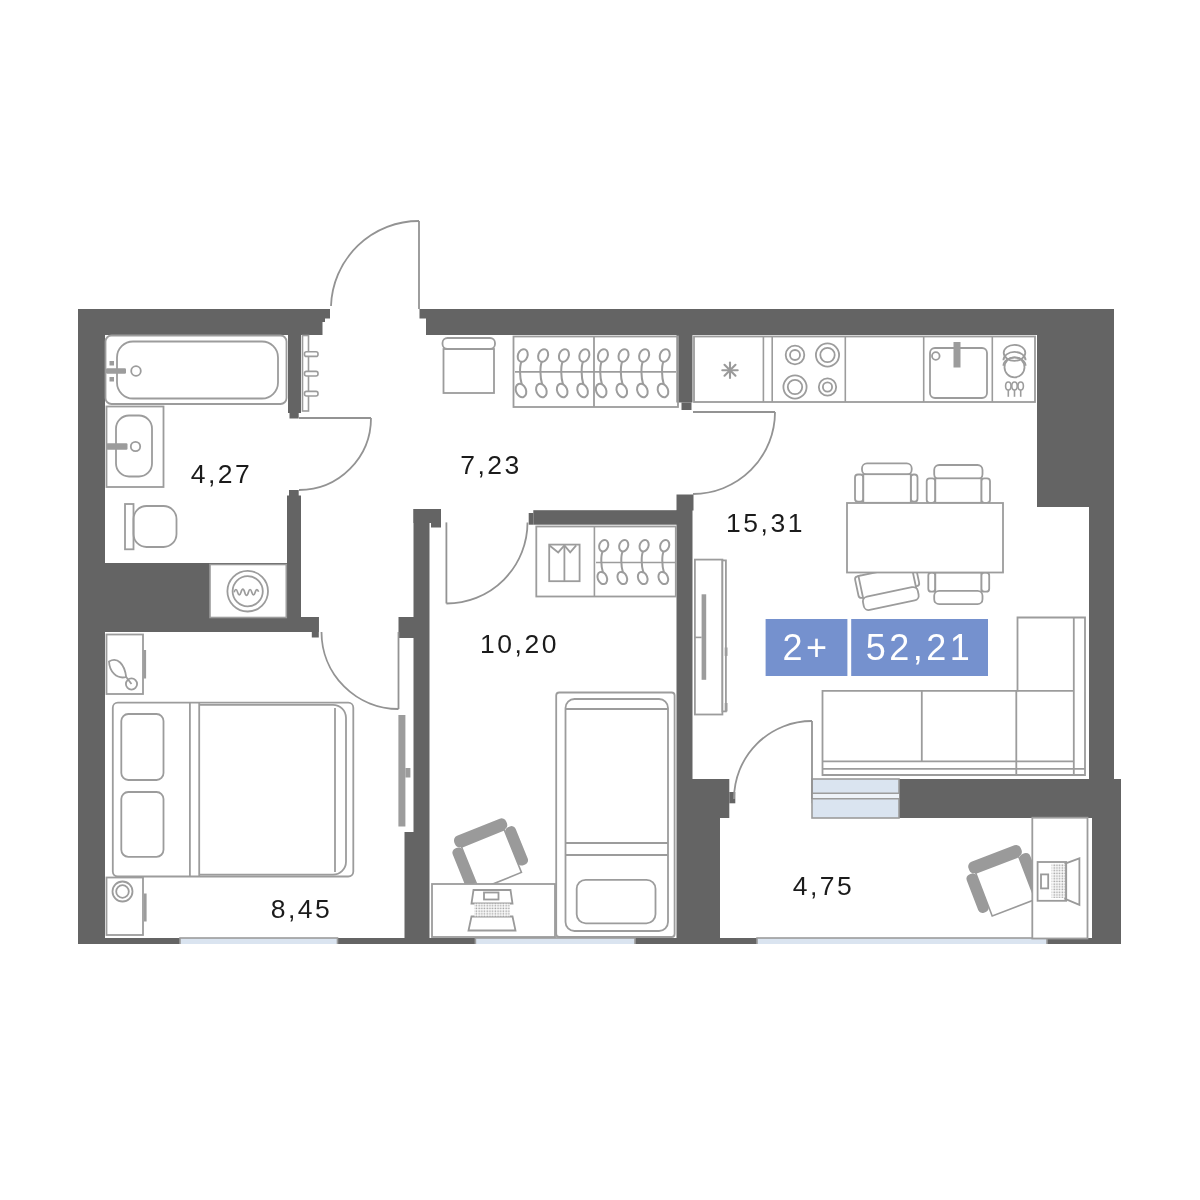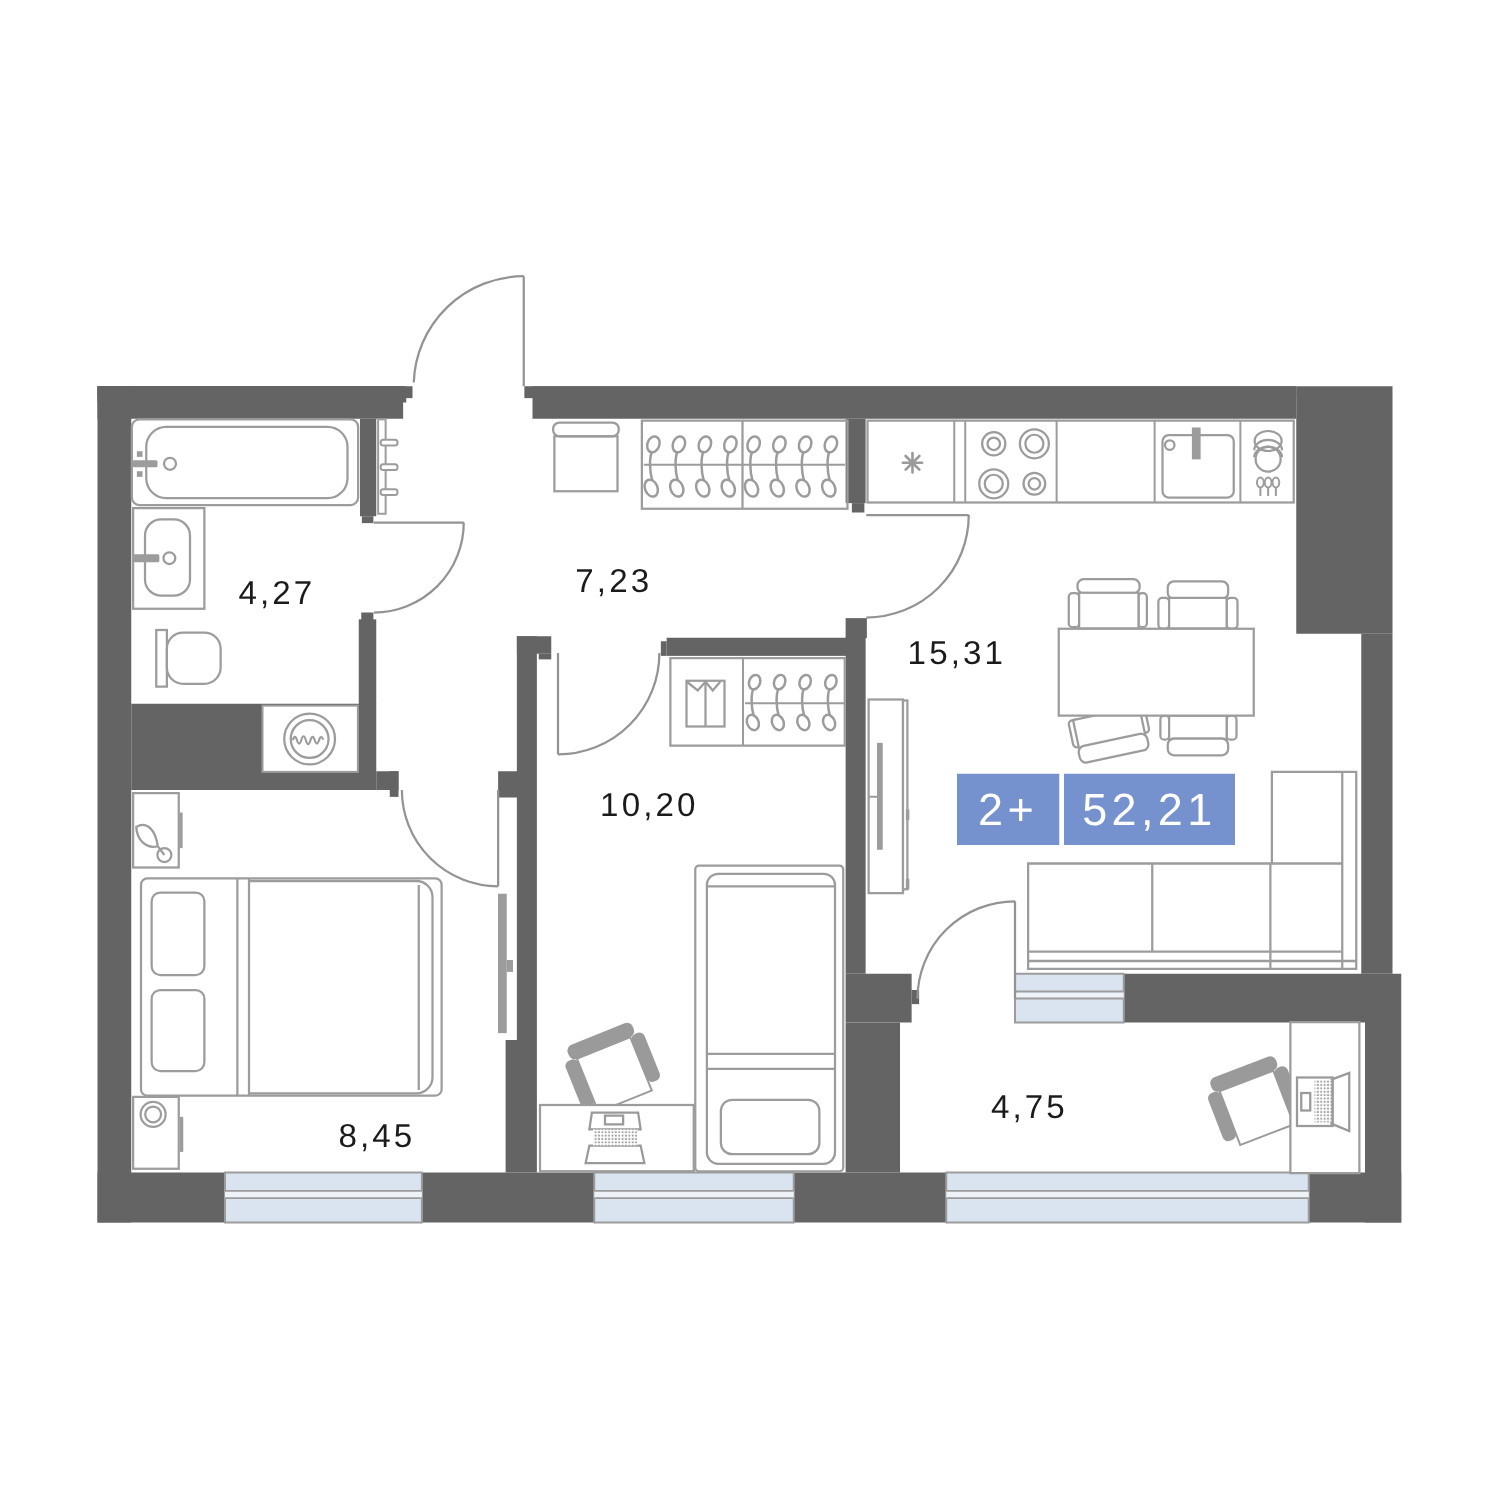--- a/index.html
+++ b/index.html
@@ -1,16 +1,16 @@
 <!DOCTYPE html>
 <html><head>
 <meta charset="utf-8">
 <style>
   html,body{margin:0;padding:0;background:#ffffff;}
-  .wrap{width:1200px;height:1200px;position:relative;overflow:hidden;background:#737373;}
+  .wrap{width:1200px;height:944px;position:relative;overflow:hidden;background:#737373;}
   text{font-family:"Liberation Sans",sans-serif;}
   .lbl{fill:#1b1b1b;font-size:26.5px;letter-spacing:2.5px;}
   .bdg{fill:#ffffff;font-size:36px;letter-spacing:3.5px;}
 </style>
 </head>
 <body>
 <div class="wrap">
 <svg width="1200" height="1200" viewBox="0 0 1200 1200" xmlns="http://www.w3.org/2000/svg">
 <rect x="0" y="0" width="1200" height="1200" fill="#ffffff"></rect>
 

